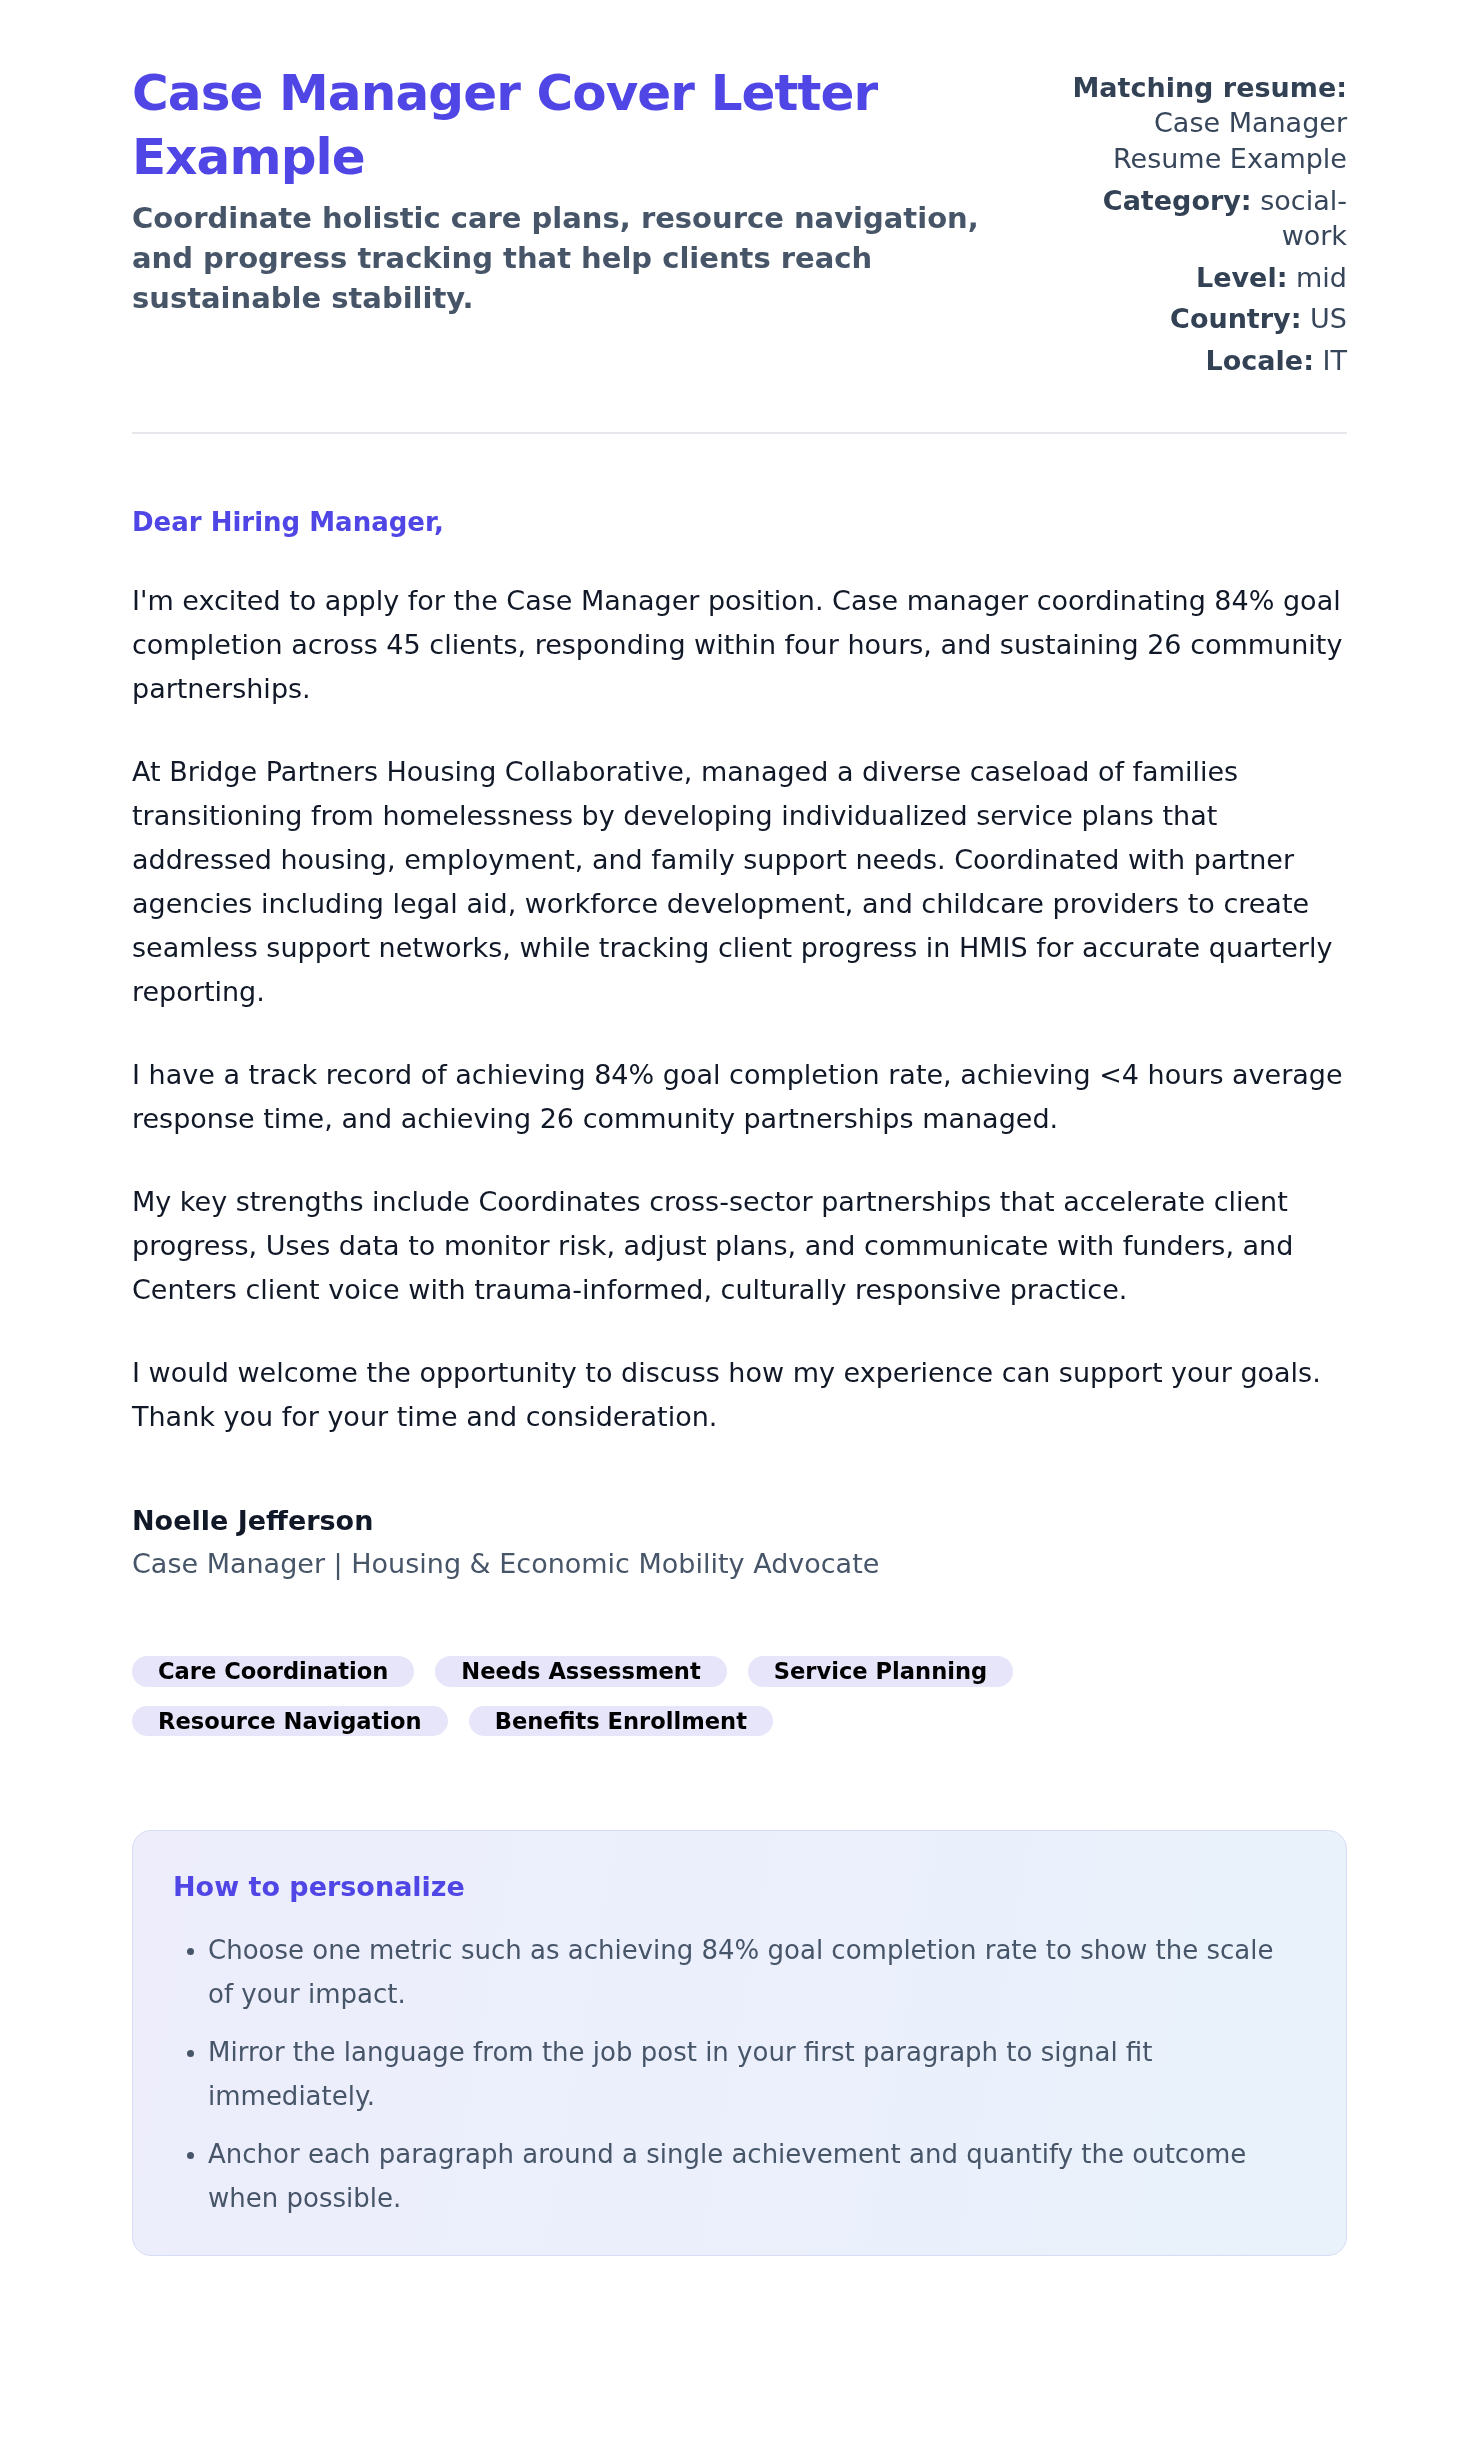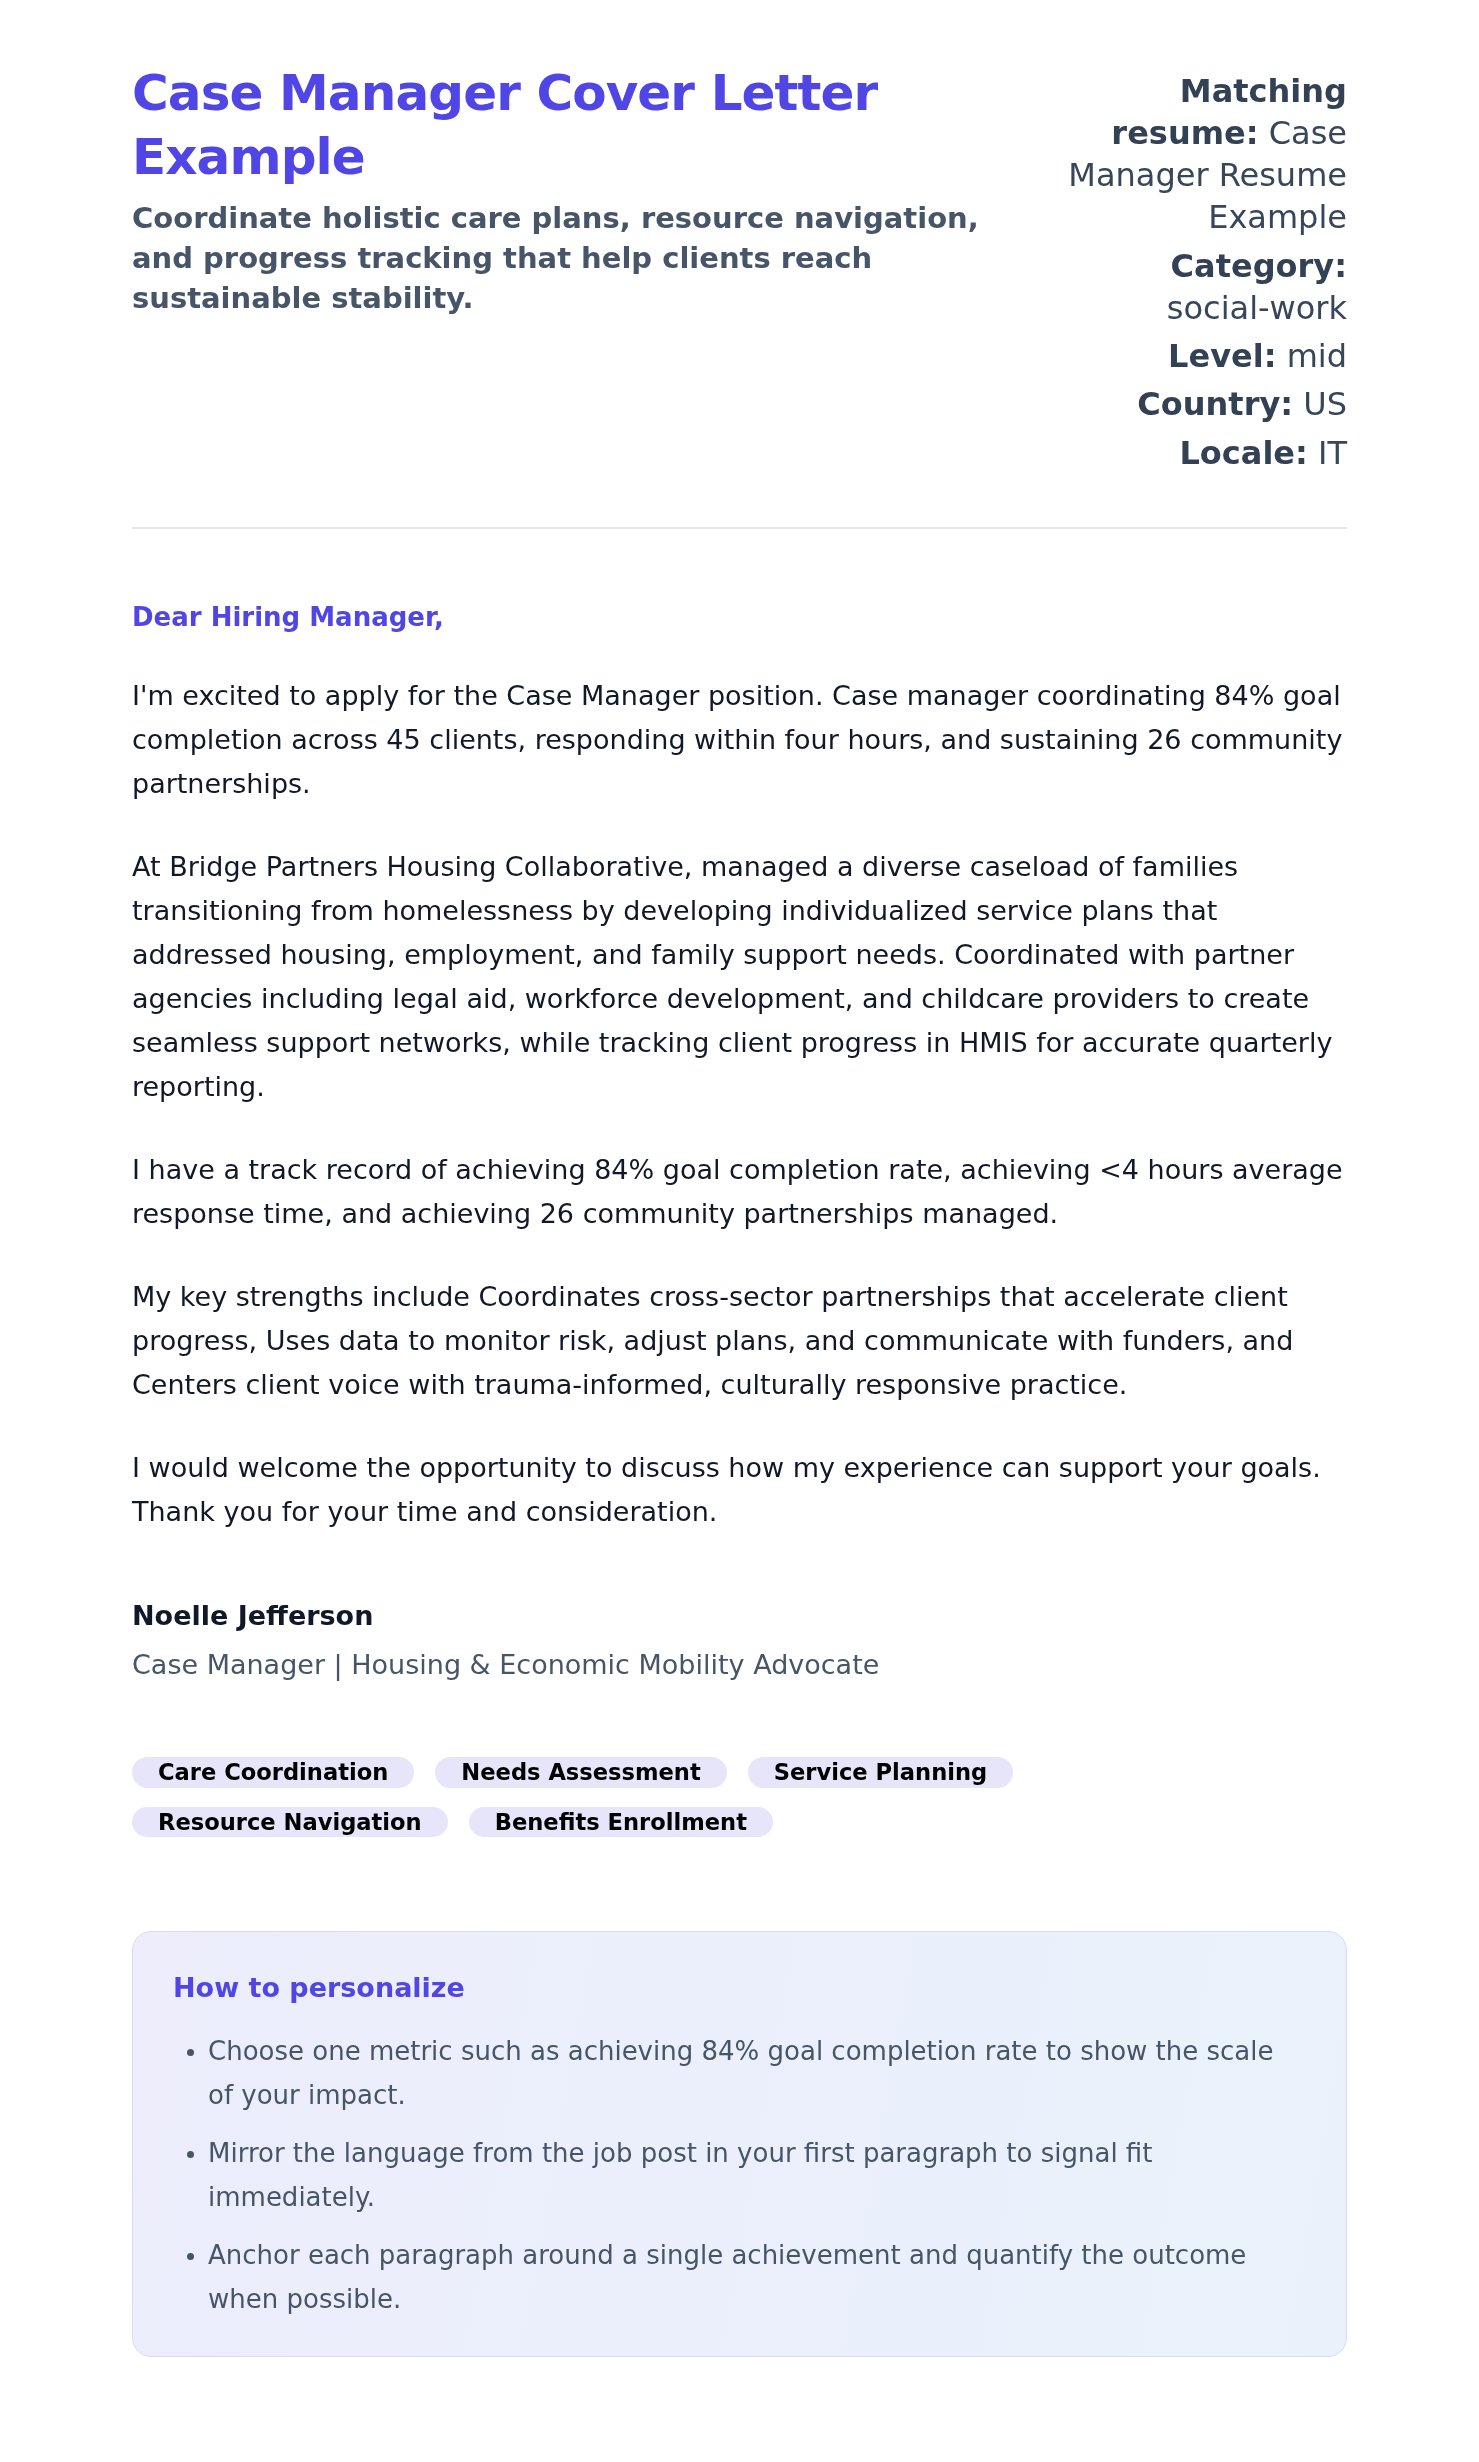--- a/index.html
+++ b/index.html
@@ -39,21 +39,21 @@
     margin: 0;
     font-size: 29px;
     line-height: 1.38;
     font-weight: 700;
     color: #475569;
   }
   .meta {
     width: 287px;
     flex: none;
     text-align: right;
-    font-size: 32px;
+    font-size: 27px;
     line-height: 1.32;
     color: #37465a;
     padding-top: 8.7px;
   }
   .meta-row { margin-bottom: 6px; }
   .meta-label { font-weight: 700; color: #334155; }
   .meta-value { font-weight: 400; }
   
   .divider {
     border: none;
@@ -76,21 +76,21 @@
     color: #111827;
   }
   .signature-name {
     margin-top: 64px;
     font-size: 27px;
     font-weight: 700;
     color: #111827;
     line-height: 1.3;
   }
   .signature-role {
-    margin-top: 14px;
+    margin-top: 8px;
     font-size: 27px;
     font-weight: 400;
     color: #475569;
     line-height: 1.3;
   }
   
   .tags {
     margin-top: 75px;
     display: flex;
     flex-wrap: wrap;

